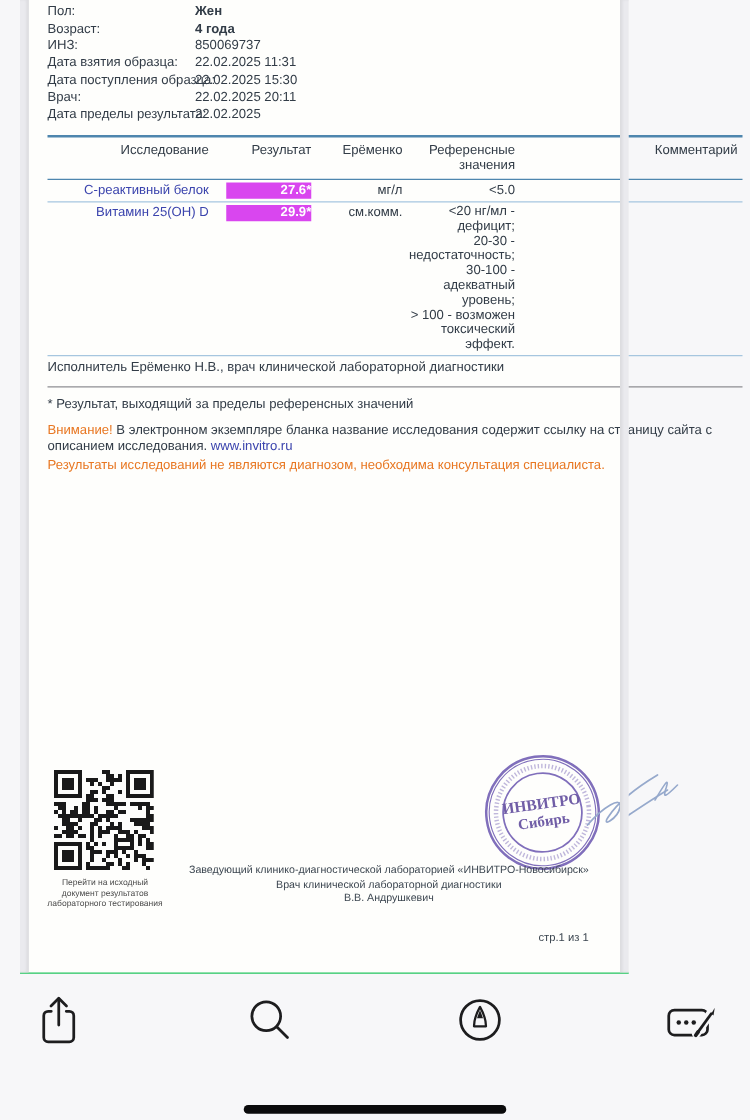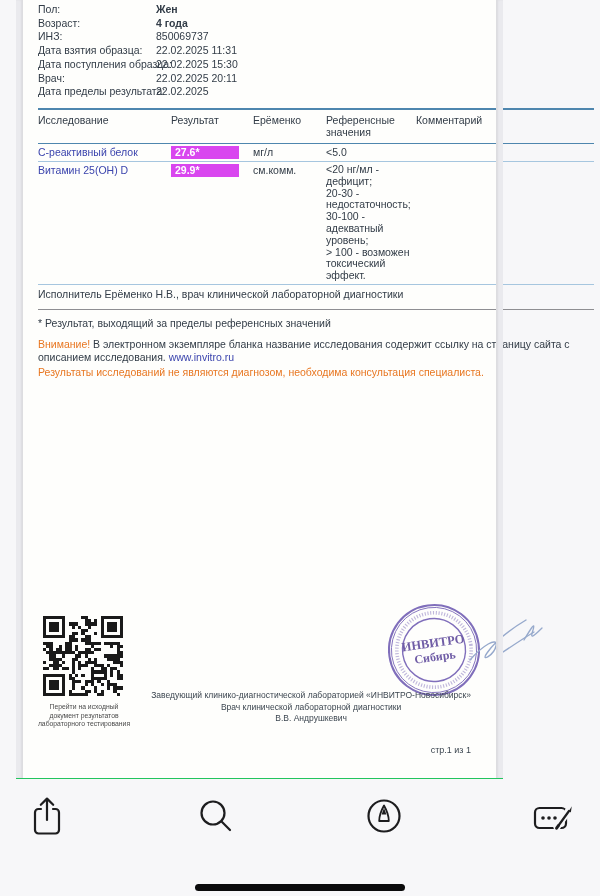--- a/index.html
+++ b/index.html
@@ -20,21 +20,21 @@
   .info-row .val{display:inline-block;}
   .info-row.bold .val{font-weight:bold;}
   .contact{position:absolute;left:330px;top:3px;font-size:10.5px;line-height:13.9px;white-space:nowrap;}
 
   
   .table-block{position:absolute;left:22px;top:108px;width:556px;font-size:10.5px;}
   .lab-row{display:grid;grid-template-columns:133px 82px 73px 90px 1fr;}
   .lab-head{border-top:2px solid #4e86ae;border-bottom:1px solid #4e86ae;padding:2px 0 3px;}
   .lab-head .cell{line-height:12px;}
   .lab-body-row{border-bottom:1px solid #a6c6df;}
-  .cell{padding:2px 4px 2px 0;line-height:12px;}
+  .cell{padding:2px 4px 2px 0;line-height:12px;text-align:right;}
   .test-name{color:#3b44ad;cursor:pointer;text-decoration:none;}
   .result-badge{display:inline-block;width:68px;box-sizing:border-box;background:#d946ef;color:#fff;font-weight:bold;padding:0 0 1px 4px;}
   .cline{display:block;line-height:11.8px;}
   .executor{margin-top:3px;line-height:12px;}
   .notes-hr{border:none;border-top:1px solid #8e8e92;margin:9px 0 0 0;}
   .note-star{margin:7px 0 0 0;line-height:12px;}
   .note-attn{margin:9px 0 0 0;line-height:13.5px;}
   .attn-label{color:#e87722;}
   .site-link{color:#3b44ad;cursor:pointer;}
   .note-disclaimer{margin:1px 0 0 0;color:#e87722;line-height:13.5px;}

